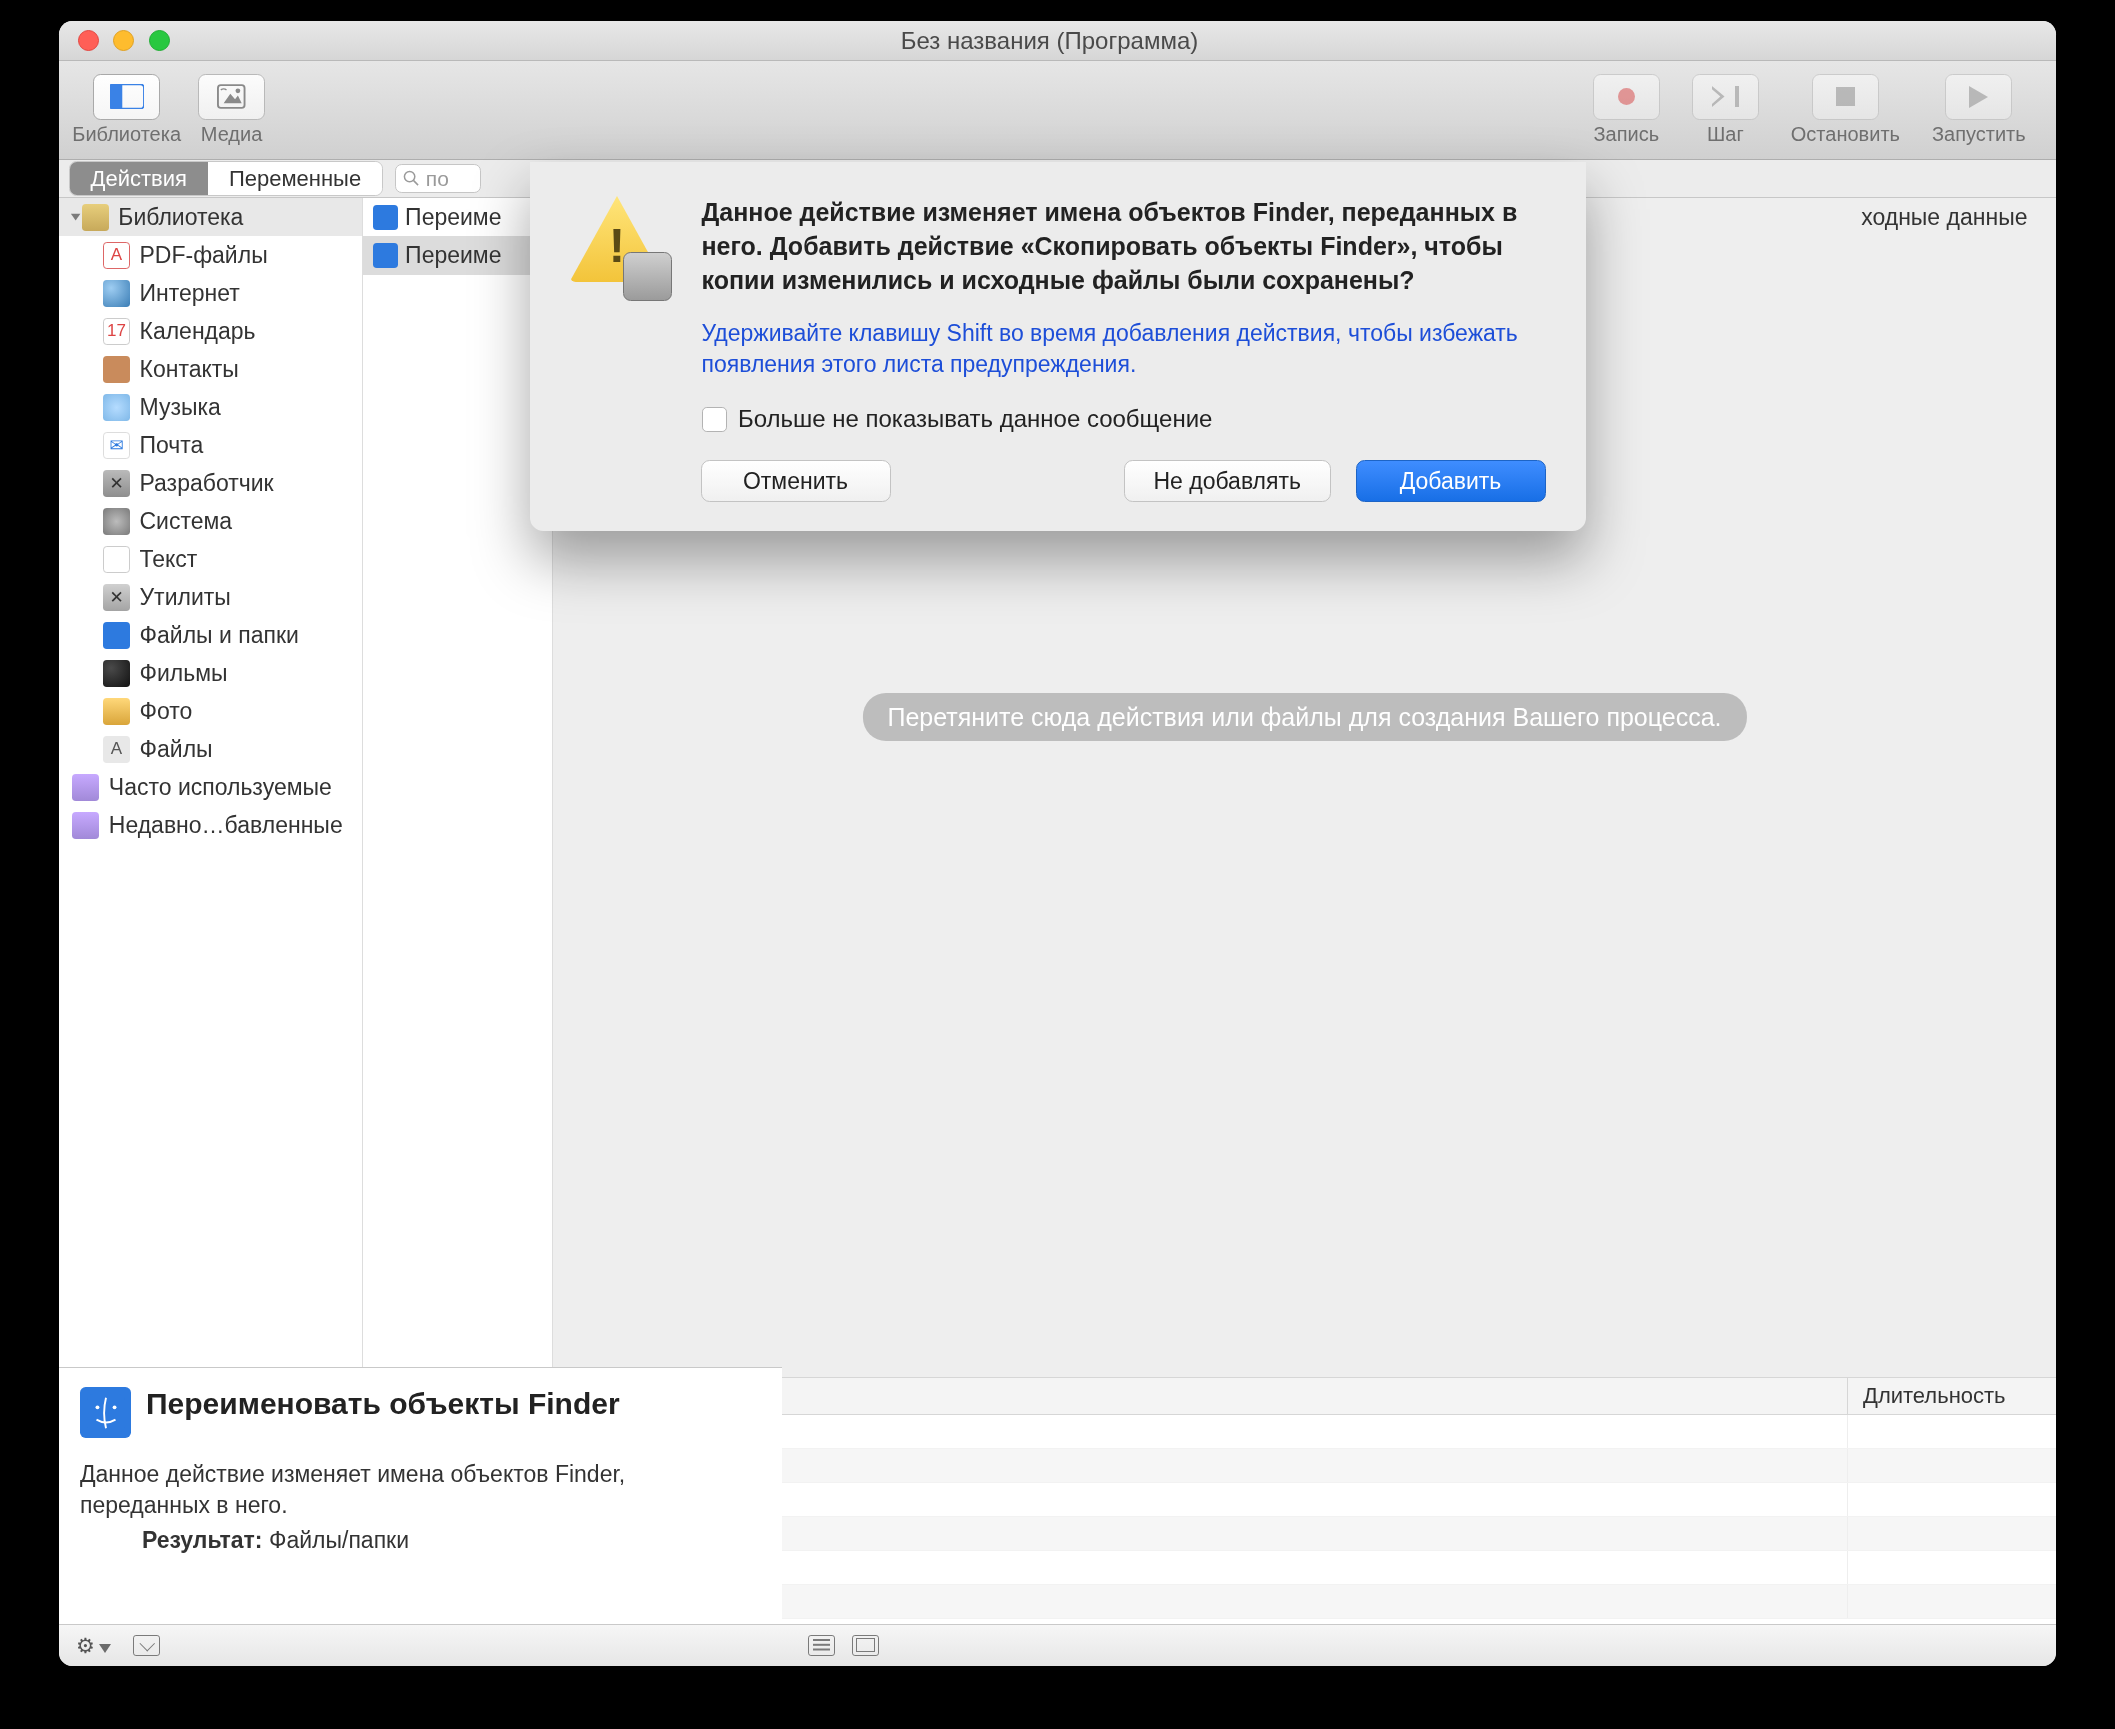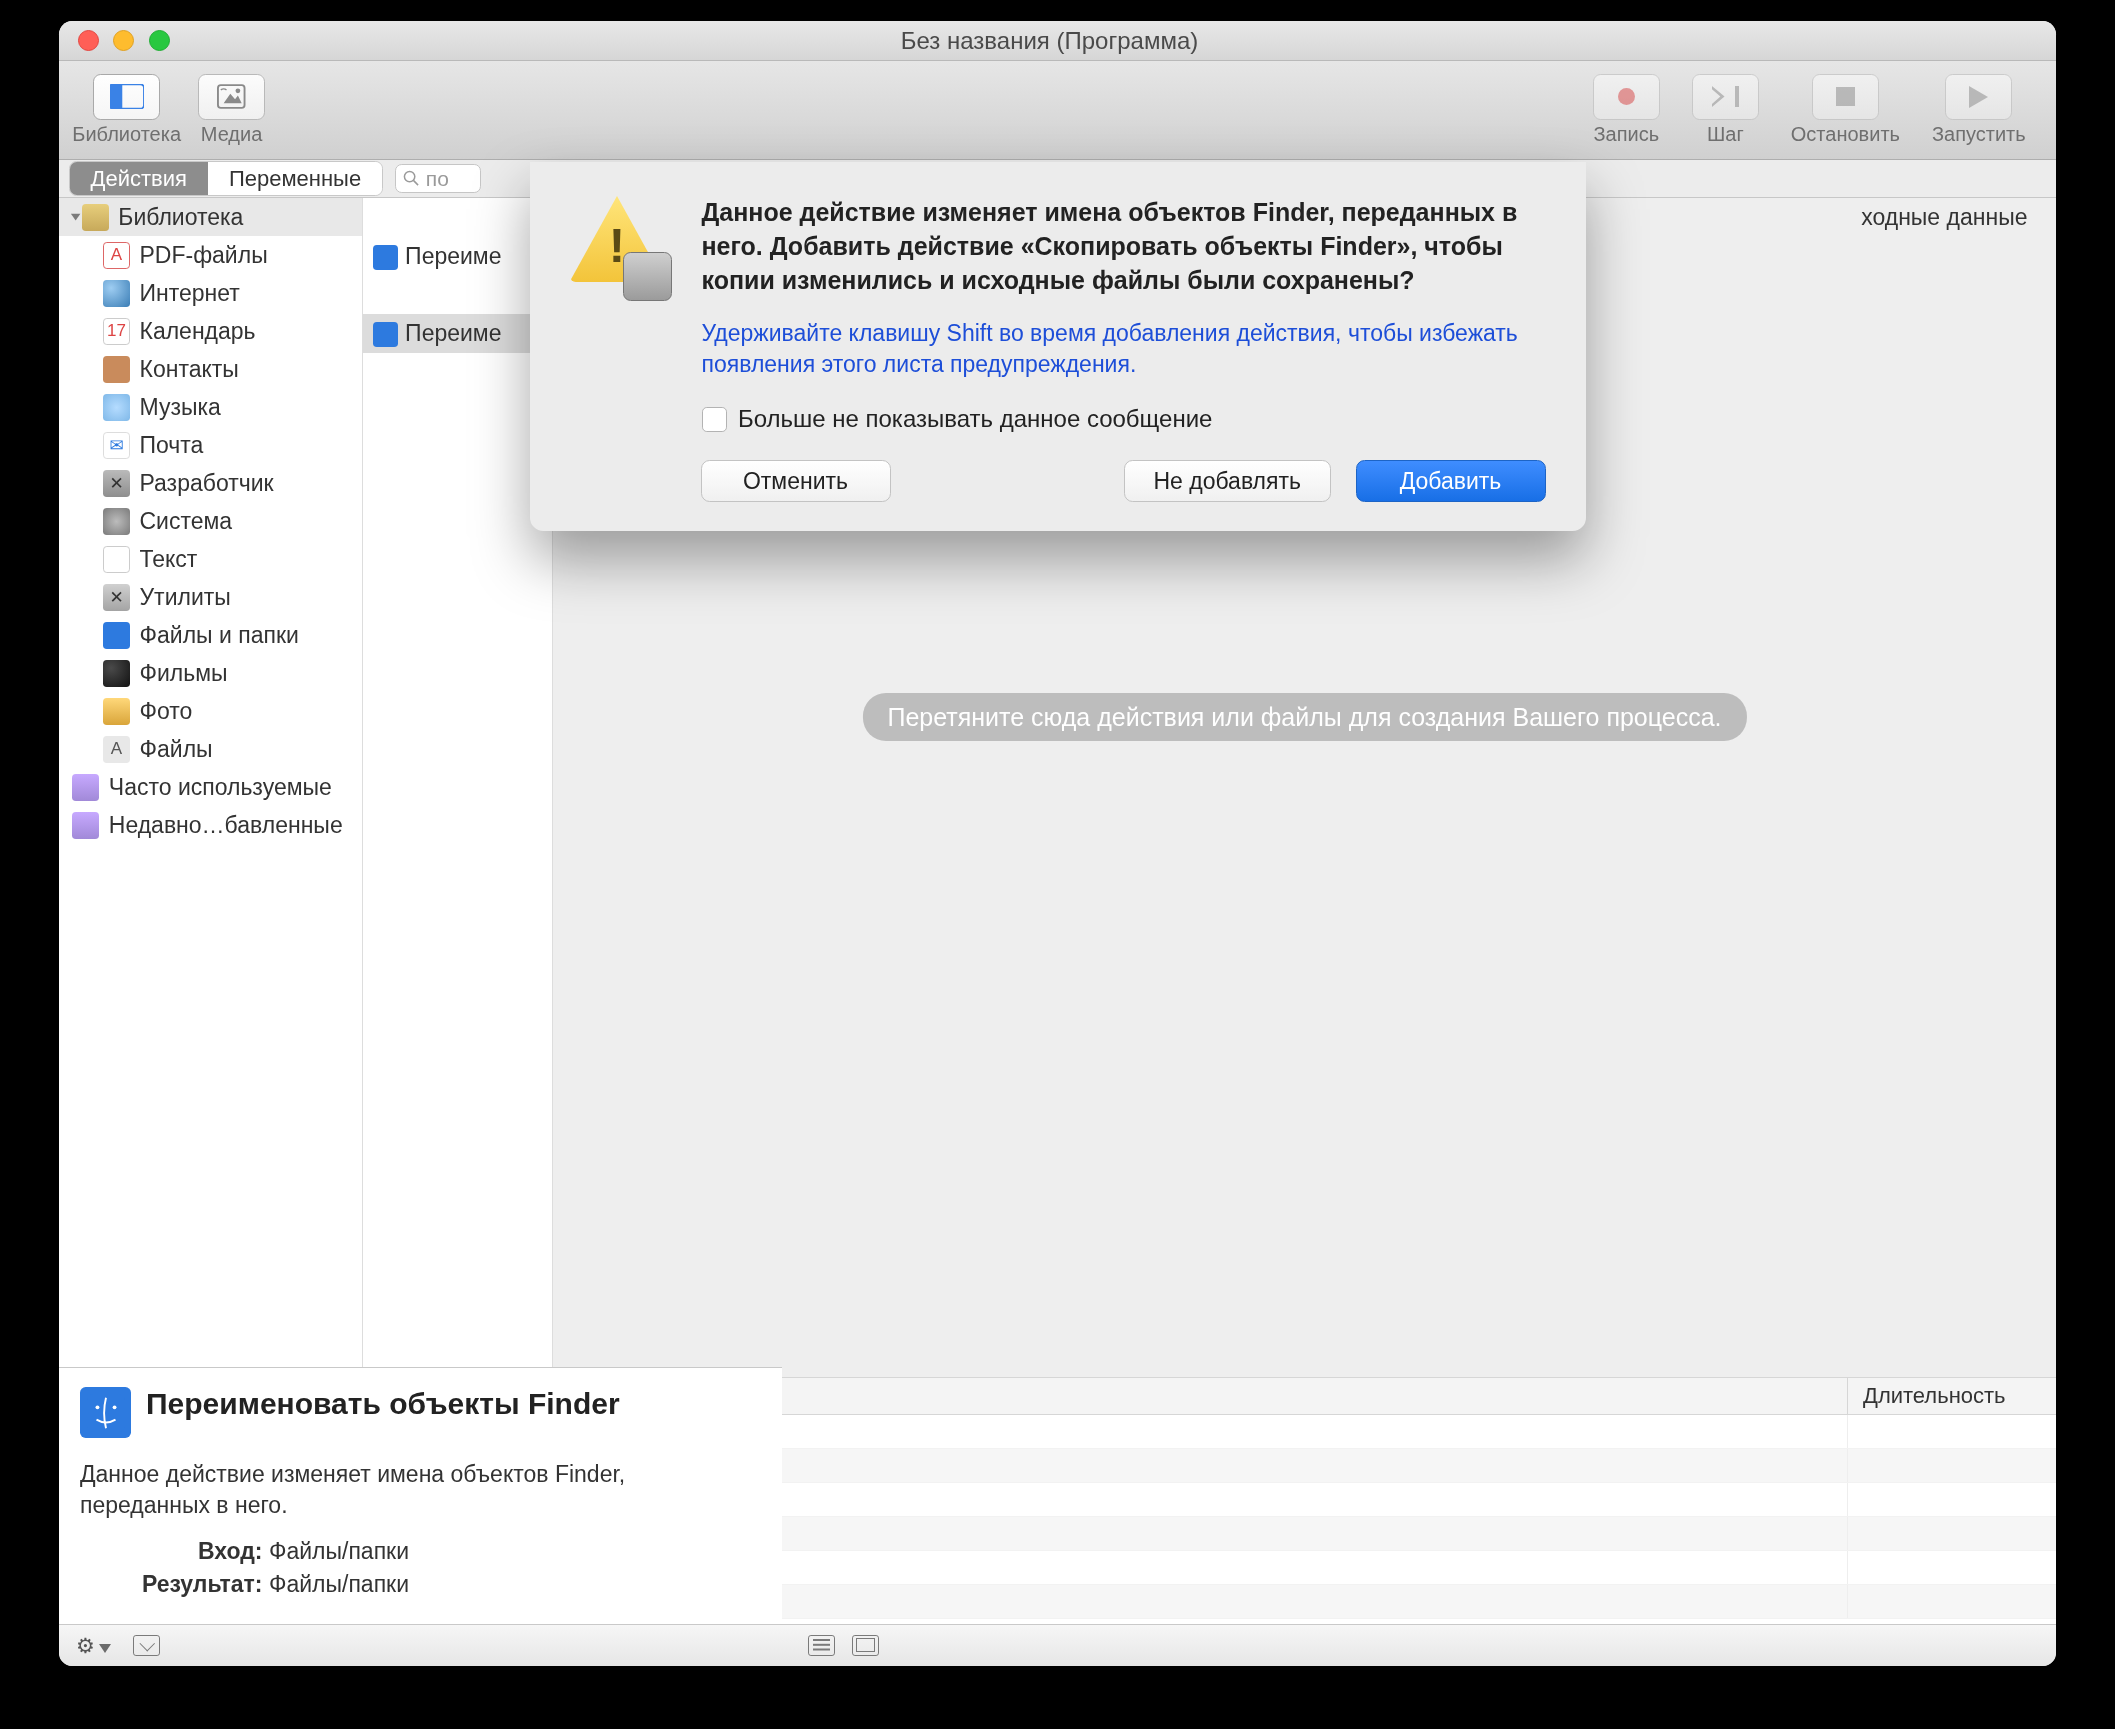--- a/index.html
+++ b/index.html
@@ -89,21 +89,21 @@
   .icon.sys{ background:radial-gradient(circle,#bcbcbc,#7a7a7a);}
   .icon.txt{ background:#fff;border:1px solid #ccc;}
   .icon.util{ background:linear-gradient(#d0d0d0,#a4a4a4);}
   .icon.files{ background:#2d7adf;}
   .icon.mov{ background:radial-gradient(circle at 30% 30%,#4a4a4a,#111);}
   .icon.photo{ background:linear-gradient(#ffd87a,#d9a53a);}
   .icon.font{ background:#e8e8e8;color:#555;}
   .icon.smart{ background:linear-gradient(#c7a9ff,#a189d8);}
   
   .actcol { width:190px; background:#fff; border-right:1px solid #ddd; }
-  .actitem { display:flex; align-items:flex-end; padding:5.7px 9.5px; font-size:23px; color:#333;margin-top:39px;}
+  .actitem { display:flex; align-items:center; padding:5.7px 9.5px; font-size:23px; color:#333;}
   .actitem.sel{ background:#dcdcdc;}
   .actitem .aicon{ width:25px;height:25px;margin-right:7.6px;background:#2d7adf;border-radius:3.8px;}
   
   .canvas { flex:1; display:flex; flex-direction:column; background:#eeeeee;}
   .canvas-top{ flex:1; position:relative;}
   .hint{
     position:absolute; left:50%; top:495px; transform:translateX(-50%);
     background:#bdbdbd; color:#fff; font-size:25px;
     padding:9.5px 25px; border-radius:23px; white-space:nowrap;
   }
@@ -381,21 +381,20 @@
             <rect width="40" height="40" rx="6" fill="#2d7adf"></rect>
             <path d="M20 4 Q16 20 20 36" stroke="#fff" stroke-width="2" fill="none"></path>
             <circle cx="11" cy="14" r="2" fill="#fff"></circle>
             <circle cx="29" cy="14" r="2" fill="#fff"></circle>
             <path d="M10 27 Q20 33 30 27" stroke="#fff" stroke-width="2" fill="none"></path>
           </svg>
       </div>
       <h2>Переименовать объекты Finder</h2>
     </div>
     <p>Данное действие изменяет имена объектов Finder, переданных в него.</p>
-    <div class="kv" style="text-align:right;padding-right:352px"><b>Вход:</b> <span>Файлы/папки</span></div>
     <div class="kv" style="text-align:right;padding-right:352px;margin-top:5.7px"><b>Результат:</b> <span>Файлы/папки</span></div>
   </div>
 
   <div class="status">
     <div class="left">
       <span><span class="gear">⚙</span><span class="triangle-down"></span></span>
       <span class="chev-box"></span>
     </div>
     <div style="flex:1"></div>
   </div>

